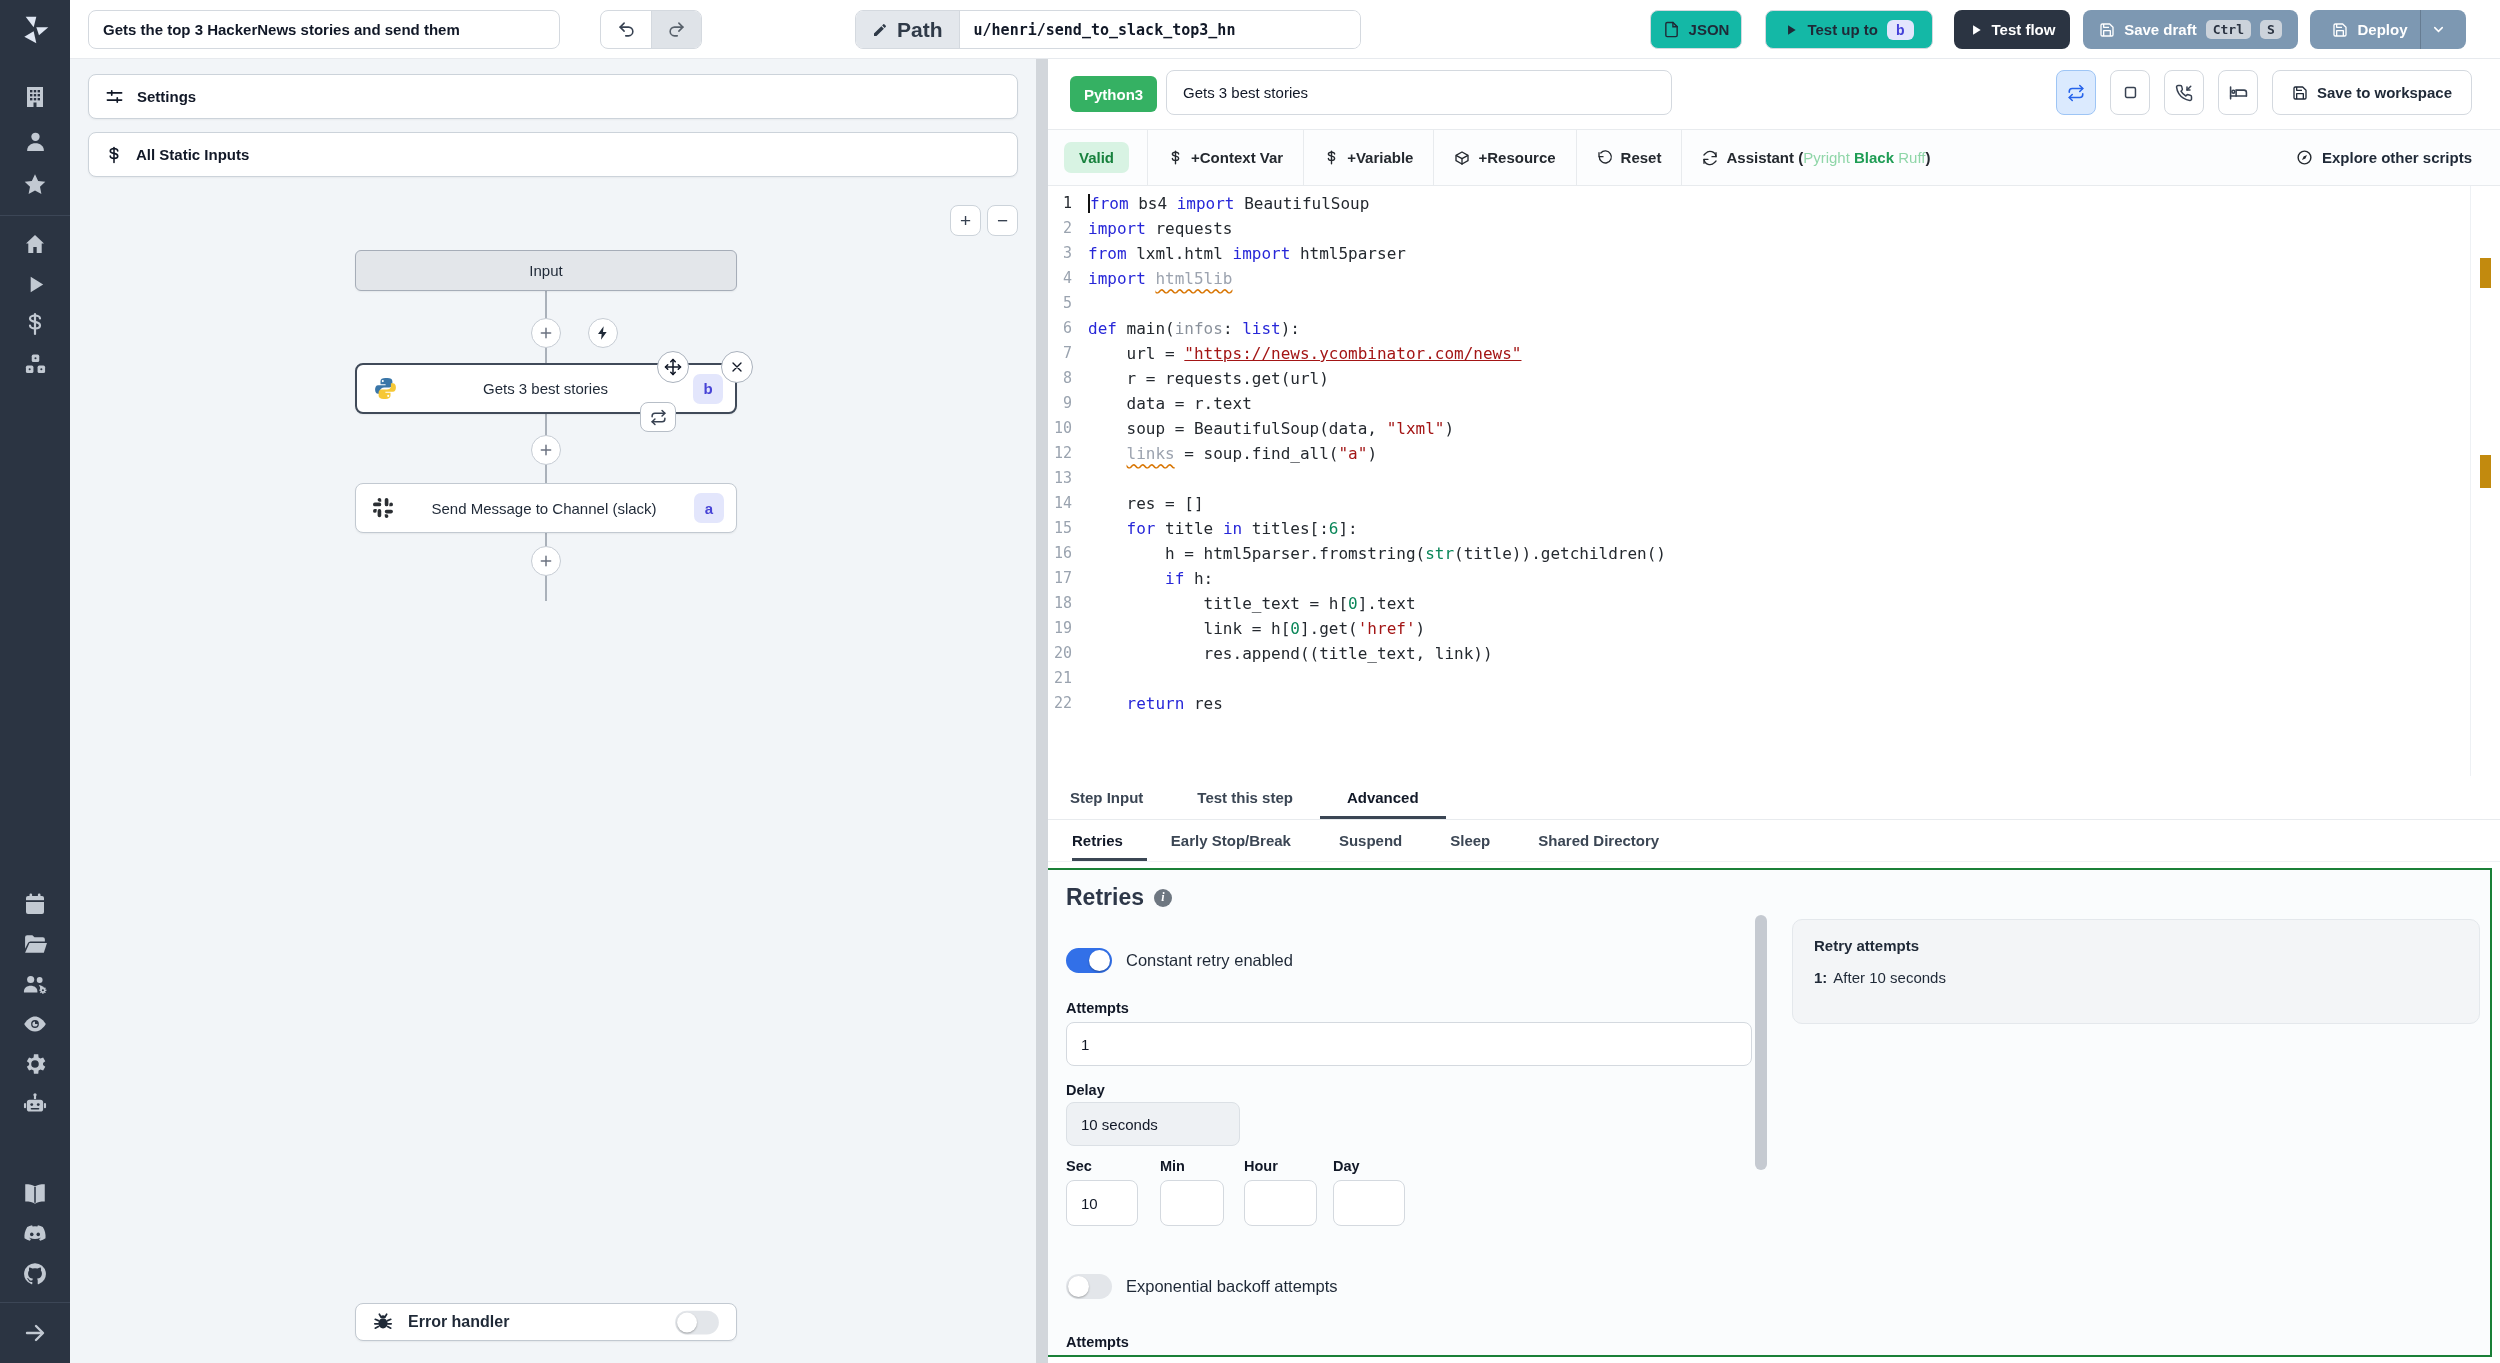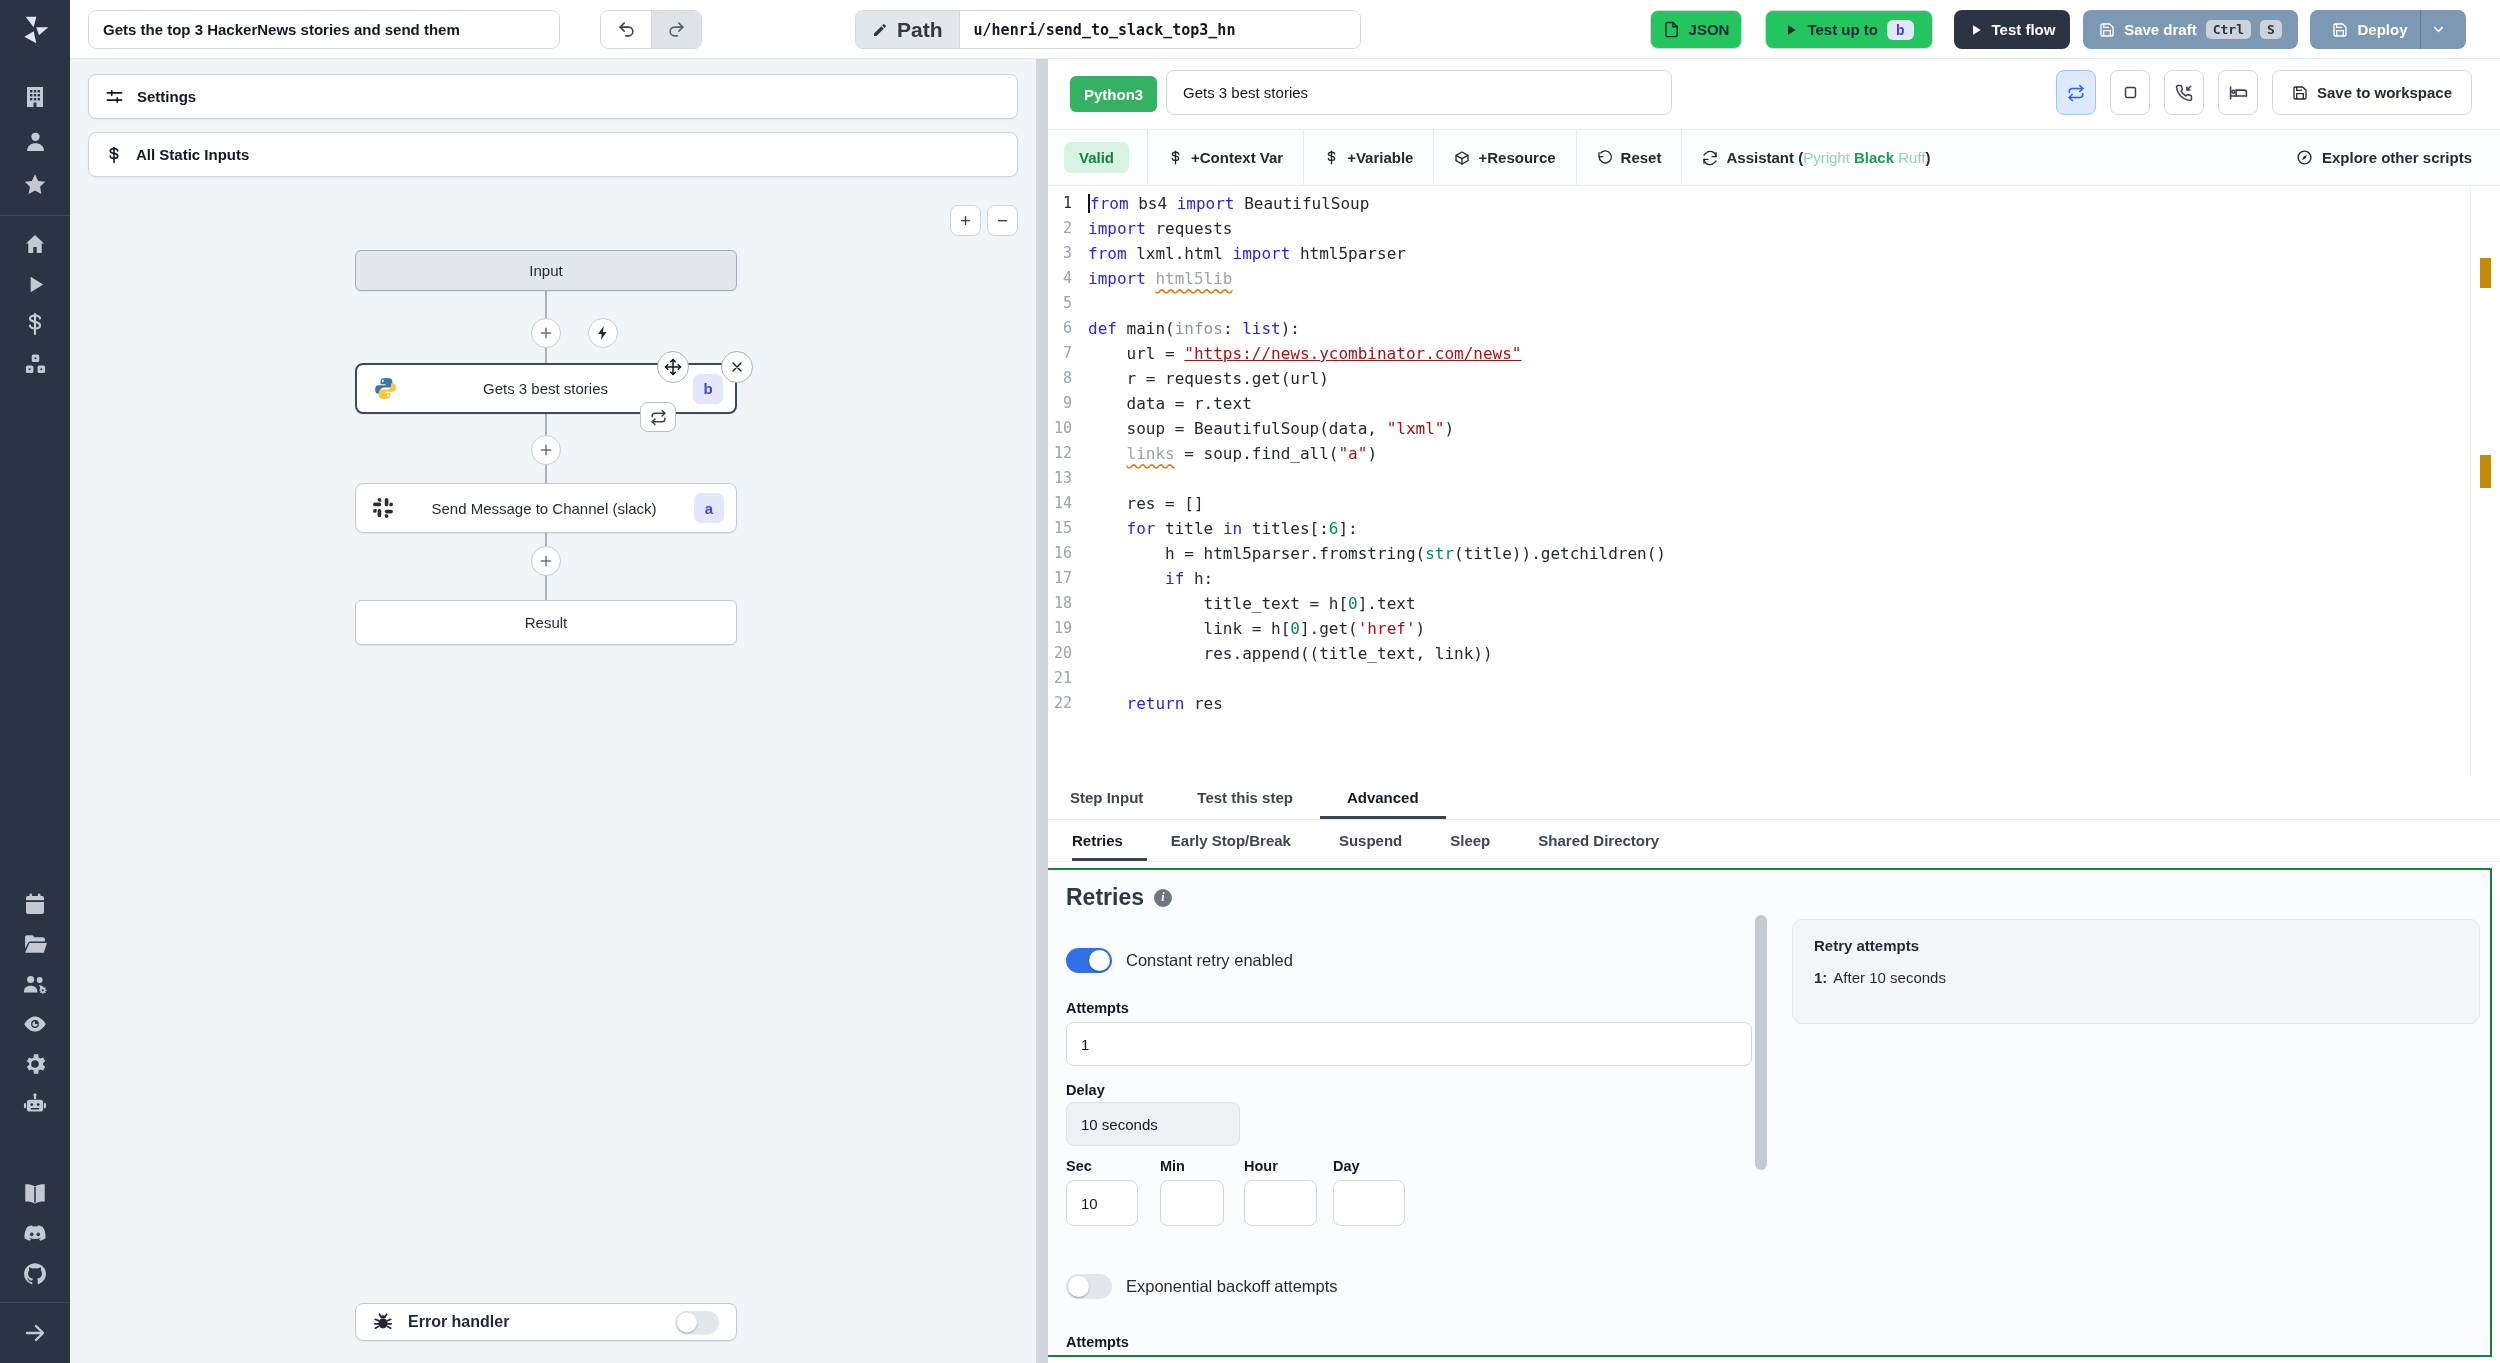--- a/index.html
+++ b/index.html
@@ -14,21 +14,21 @@
   .flow-title{position:absolute;left:88px;top:10px;width:472px;height:39px;border:1px solid #d4d9df;border-radius:8px;
               padding:0 14px;font-size:15px;font-weight:700;color:#111827;background:#fff;font-family:inherit;outline:none}
   .undo-redo{position:absolute;left:600px;top:10px;height:39px;display:flex;border:1px solid #d4d9df;border-radius:8px;overflow:hidden;background:#fff}
   .undo-redo>div{width:50px;display:flex;align-items:center;justify-content:center}
   .btn-redo{background:#dfe3e8;border-left:1px solid #d4d9df}
   .path-group{position:absolute;left:855px;top:10px;height:39px;display:flex;border:1px solid #d4d9df;border-radius:8px;overflow:hidden}
   .path-chip{background:#e3e7ec;display:flex;align-items:center;gap:9px;padding:0 16px;font-weight:700;font-size:21px;color:#2f3a48;border-right:1px solid #d4d9df}
   .path-value{width:400px;background:#fff;border:none;outline:none;font-family:"DejaVu Sans Mono",monospace;font-size:15px;font-weight:600;color:#111827;padding:0 14px}
   .tb-btn{position:absolute;top:10px;height:39px;display:flex;align-items:center;justify-content:center;gap:9px;
           border-radius:8px;font-size:15px;font-weight:700;cursor:pointer}
-  .tb-white{background:#22c55e;border:1px solid #d4d9df;color:#1f2937}
+  .tb-white{background:#14b8a6;border:1px solid #d4d9df;color:#1f2937}
   .tb-dark{background:#2b3442;color:#fff}
   .tb-blue{background:#7d98b2;color:#fff}
   .mini-badge{background:#e3e6fd;color:#4340d8;border-radius:6px;padding:2px 9px;font-weight:700;font-size:14px}
   kbd{font-family:"DejaVu Sans Mono",monospace;font-size:13px;background:#ccd3db;color:#2b3442;border-radius:5px;padding:2px 7px;font-weight:700}
   .deploy-split{align-self:stretch;display:flex;align-items:center;padding:0 10px;border-left:1px solid rgba(0,0,0,.18);margin-left:3px}
 
   
   .sidebar{position:absolute;left:0;top:59px;width:70px;bottom:0;background:#2b3442;display:flex;flex-direction:column;align-items:center;padding-top:16px;z-index:5}
   .side-ic{width:70px;height:44px;display:flex;align-items:center;justify-content:center}
   .side-ic.small{height:40px}
@@ -450,23 +450,20 @@
       <span class="n-label">Send Message to Channel (slack)</span>
       <span class="node-badge">a</span>
     </div>
 
     <div class="plus" style="left:461px;top:487px">
       <svg width="16" height="16" viewBox="0 0 24 24" fill="none" stroke="#6b7280" stroke-width="2.2" stroke-linecap="round">
           <path d="M12 5v14M5 12h14"></path>
         </svg>
     </div>
 
-    <div class="node node-center" style="top:541px;height:45px;border-radius:6px">
-      <span>Result</span>
-    </div>
 
     <div class="node node-error" style="top:1244px;height:38px">
       <span class="n-ic">
         <svg width="22" height="22" viewBox="0 0 24 24" fill="#1f2937">
             <path d="M9 7.5a3 3 0 0 1 6 0z"></path>
             <rect x="7" y="8" width="10" height="11" rx="5"></rect>
             <g stroke="#1f2937" stroke-width="1.8" stroke-linecap="round">
               <path d="M7 10.5 3.5 9M7 14H3M7 17l-3.5 1.8M17 10.5 20.5 9M17 14h4M17 17l3.5 1.8M9.5 6 8 3.5M14.5 6 16 3.5"></path>
             </g>
           </svg>

